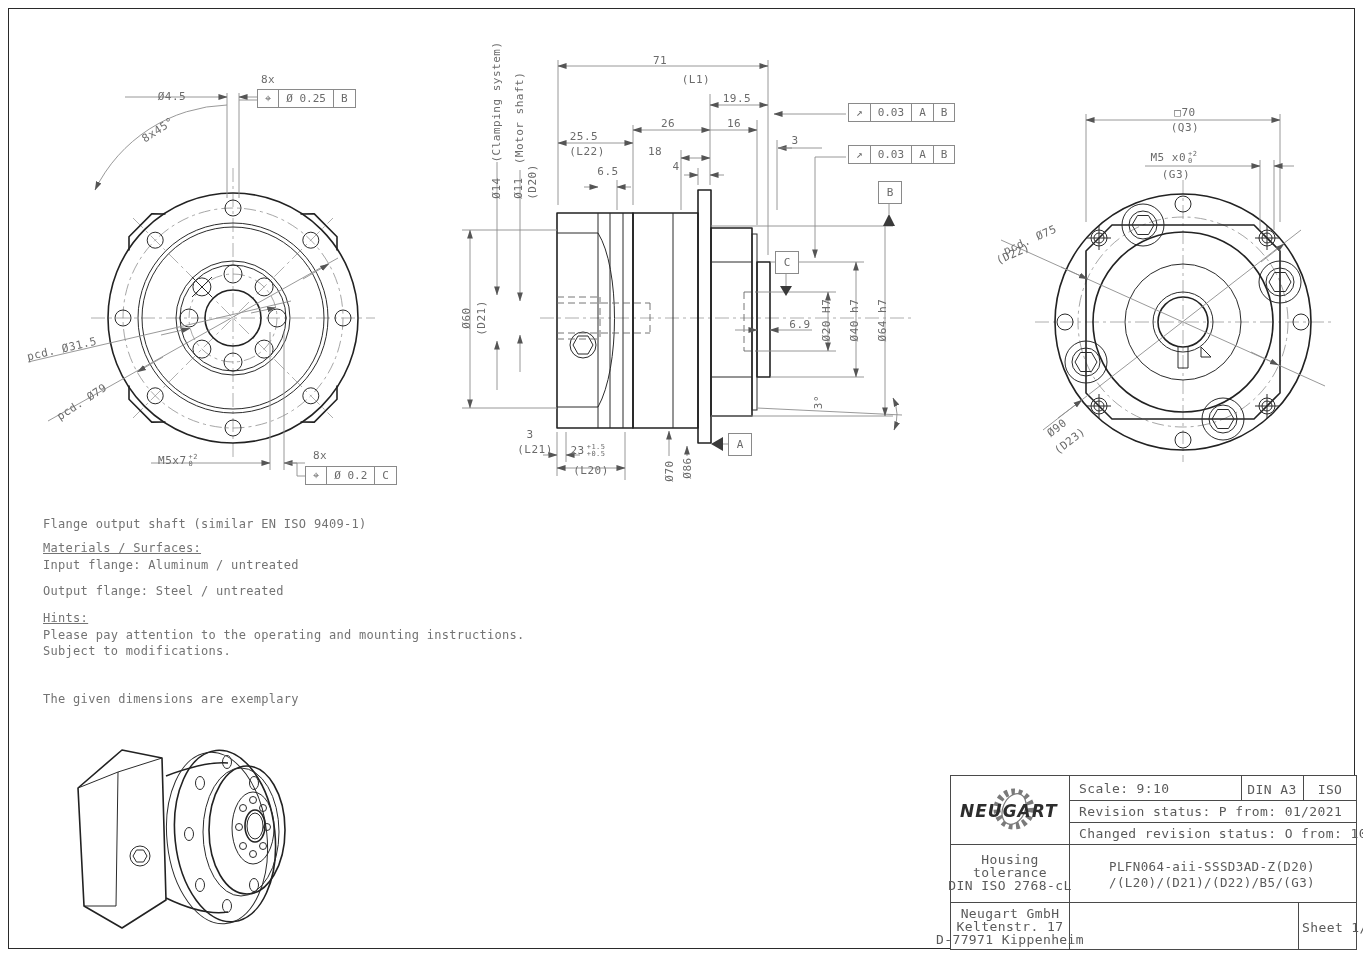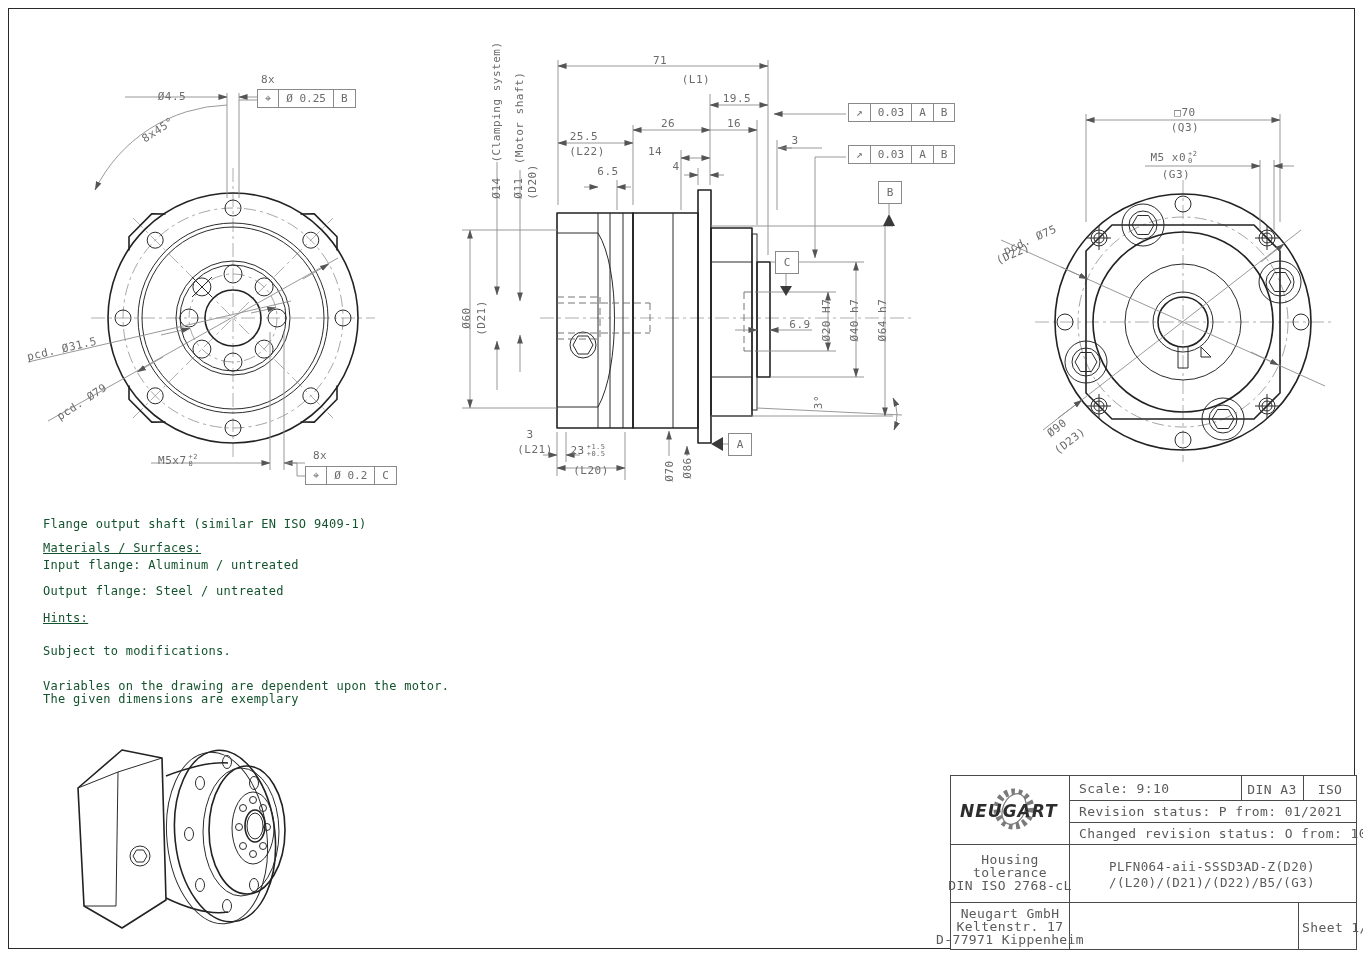--- a/index.html
+++ b/index.html
@@ -21,21 +21,21 @@
   .r33{transform:translate(-50%,-50%) rotate(-33deg);}
   .r40{transform:translate(-50%,-50%) rotate(-38deg);}
   .tol{display:inline-flex;flex-direction:column;font-size:7px;line-height:7px;
        vertical-align:middle;margin-left:2px;text-align:left;}
   .fcf{position:absolute;display:flex;border:1px solid #8a8a8a;background:#fff;color:#6b6b6b;}
   .fcf>span{border-right:1px solid #8a8a8a;padding:2px 7px;font-size:11px;display:flex;
        align-items:center;justify-content:center;}
   .fcf>span:last-child{border-right:none;}
   .datum{position:absolute;width:22px;height:21px;border:1px solid #8a8a8a;color:#6b6b6b;
        display:flex;align-items:center;justify-content:center;font-size:11px;background:#fff;}
-  .note{position:absolute;font-size:12px;color:#14532d;white-space:nowrap;letter-spacing:0.3px;}
+  .note{position:absolute;font-size:12px;color:#737373;white-space:nowrap;letter-spacing:0.3px;}
   .note.u{text-decoration:underline;}
   .tb-line{position:absolute;background:#4a4a4a;}
   .tb-text{position:absolute;font-size:13px;color:#5a5a5a;white-space:nowrap;letter-spacing:0.4px;}
   .tb-center{transform:translate(-50%,-50%);text-align:center;}
   .logo-text{position:absolute;font-size:17px;font-weight:bold;font-style:italic;color:#2d2d2d;
        letter-spacing:1px;font-family:"DejaVu Sans",sans-serif;}
 </style>
 </head>
 <body>
 
@@ -347,21 +347,21 @@
 <span class="t rot" style="left:496px;top:188px">Ø14</span>
 <span class="t rot" style="left:518px;top:188px">Ø11</span>
 <span class="t rot" style="left:532px;top:182px">(D20)</span>
 <span class="t" style="left:660px;top:60px">71</span>
 <span class="t" style="left:696px;top:79px">(L1)</span>
 <span class="t" style="left:737px;top:98px">19.5</span>
 <span class="t" style="left:668px;top:123px">26</span>
 <span class="t" style="left:734px;top:123px">16</span>
 <span class="t" style="left:584px;top:136px">25.5</span>
 <span class="t" style="left:587px;top:151px">(L22)</span>
-<span class="t" style="left:655px;top:151px">14</span>
+<span class="t" style="left:655px;top:151px">18</span>
 <span class="t" style="left:795px;top:140px">3</span>
 <span class="t" style="left:608px;top:171px">6.5</span>
 <span class="t" style="left:676px;top:166px">4</span>
 <span class="t rot" style="left:466px;top:318px">Ø60</span>
 <span class="t rot" style="left:481px;top:318px">(D21)</span>
 <span class="t" style="left:800px;top:324px">6.9</span>
 <span class="t rot" style="left:826px;top:320px">Ø20 H7</span>
 <span class="t rot" style="left:854px;top:320px">Ø40 h7</span>
 <span class="t rot" style="left:882px;top:320px">Ø64 h7</span>
 <span class="t" style="left:530px;top:434px">3</span>
@@ -400,22 +400,22 @@
 <span class="t r27" style="left:1030px;top:240px">pcd. Ø75</span>
 <span class="t r27" style="left:1013px;top:254px">(D22)</span>
 <span class="t r40" style="left:1057px;top:428px">Ø90</span>
 <span class="t r40" style="left:1070px;top:441px">(D23)</span>
 
 <span class="note" style="left:43px;top:517px">Flange output shaft (similar EN ISO 9409-1)</span>
 <span class="note u" style="left:43px;top:541px">Materials / Surfaces:</span>
 <span class="note" style="left:43px;top:558px">Input flange: Aluminum / untreated</span>
 <span class="note" style="left:43px;top:584px">Output flange: Steel / untreated</span>
 <span class="note u" style="left:43px;top:611px">Hints:</span>
+<span class="note" style="left:43px;top:628px">Please pay attention to the operating and mounting instructions.</span>
 <span class="note" style="left:43px;top:644px">Subject to modifications.</span>
-<span class="note" style="left:43px;top:679px">Variables on the drawing are dependent upon the motor.</span>
 <span class="note" style="left:43px;top:692px">The given dimensions are exemplary</span>
 
 <div style="position:absolute;left:950px;top:775px;width:405px;height:173px;border:1px solid #4a4a4a;background:#fff;">
   <div class="tb-line" style="left:118px;top:0;width:1px;height:173px"></div>
   <div class="tb-line" style="left:118px;top:24px;width:287px;height:1px"></div>
   <div class="tb-line" style="left:118px;top:46px;width:287px;height:1px"></div>
   <div class="tb-line" style="left:0;top:68px;width:405px;height:1px"></div>
   <div class="tb-line" style="left:0;top:126px;width:405px;height:1px"></div>
   <div class="tb-line" style="left:290px;top:0;width:1px;height:24px"></div>
   <div class="tb-line" style="left:352px;top:0;width:1px;height:24px"></div>

